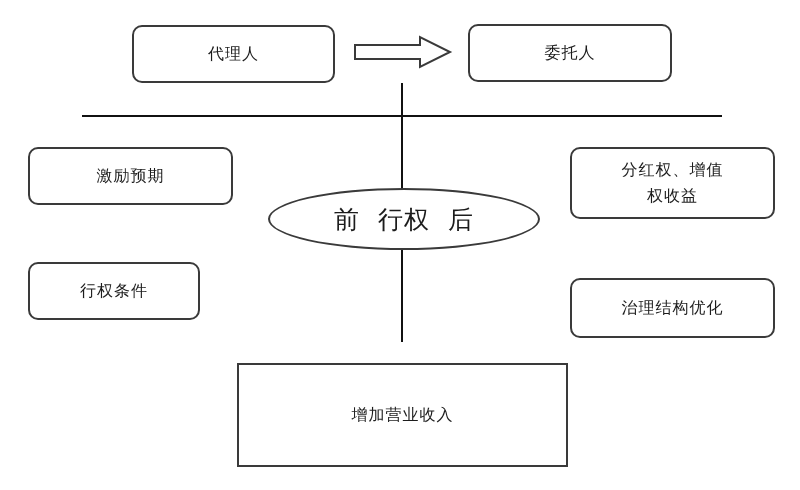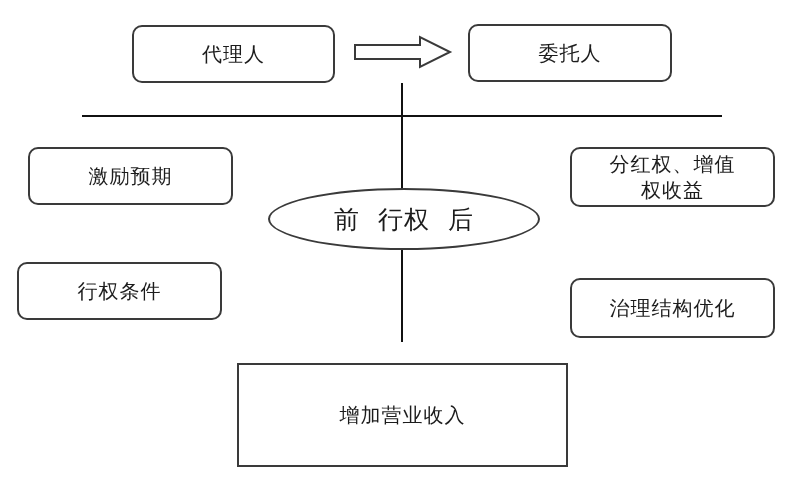--- a/index.html
+++ b/index.html
@@ -17,33 +17,33 @@
     overflow: hidden;
   }
   .node {
     position: absolute;
     border: 2px solid #3a3a3a;
     background: #ffffff;
     display: flex;
     align-items: center;
     justify-content: center;
     text-align: center;
-    font-size: 20px;
+    font-size: 16px;
     letter-spacing: 1px;
     line-height: 26px;
     box-sizing: border-box;
     z-index: 3;
   }
   .rounded { border-radius: 10px; }
 
   .node-agent      { left: 132px; top: 25px;  width: 203px; height: 58px; }
   .node-principal  { left: 468px; top: 24px;  width: 204px; height: 58px; text-align: center; }
   .node-incentive  { left: 28px;  top: 147px; width: 205px; height: 58px; }
-  .node-condition  { left: 17px;  top: 262px; width: 205px; height: 58px; }
-  .node-dividend   { left: 570px; top: 147px; width: 205px; height: 60px; }
+  .node-condition  { left: 28px;  top: 262px; width: 172px; height: 58px; }
+  .node-dividend   { left: 570px; top: 147px; width: 205px; height: 72px; }
   .node-governance { left: 570px; top: 262px; width: 205px; height: 60px; margin-top: 16px; }
 
   .node-outcome {
     left: 237px; top: 363px; width: 331px; height: 104px;
     flex-direction: column;
     line-height: 30px;
     border-radius: 0;
     border-width: 2px;
     gap: 40px;
   }

